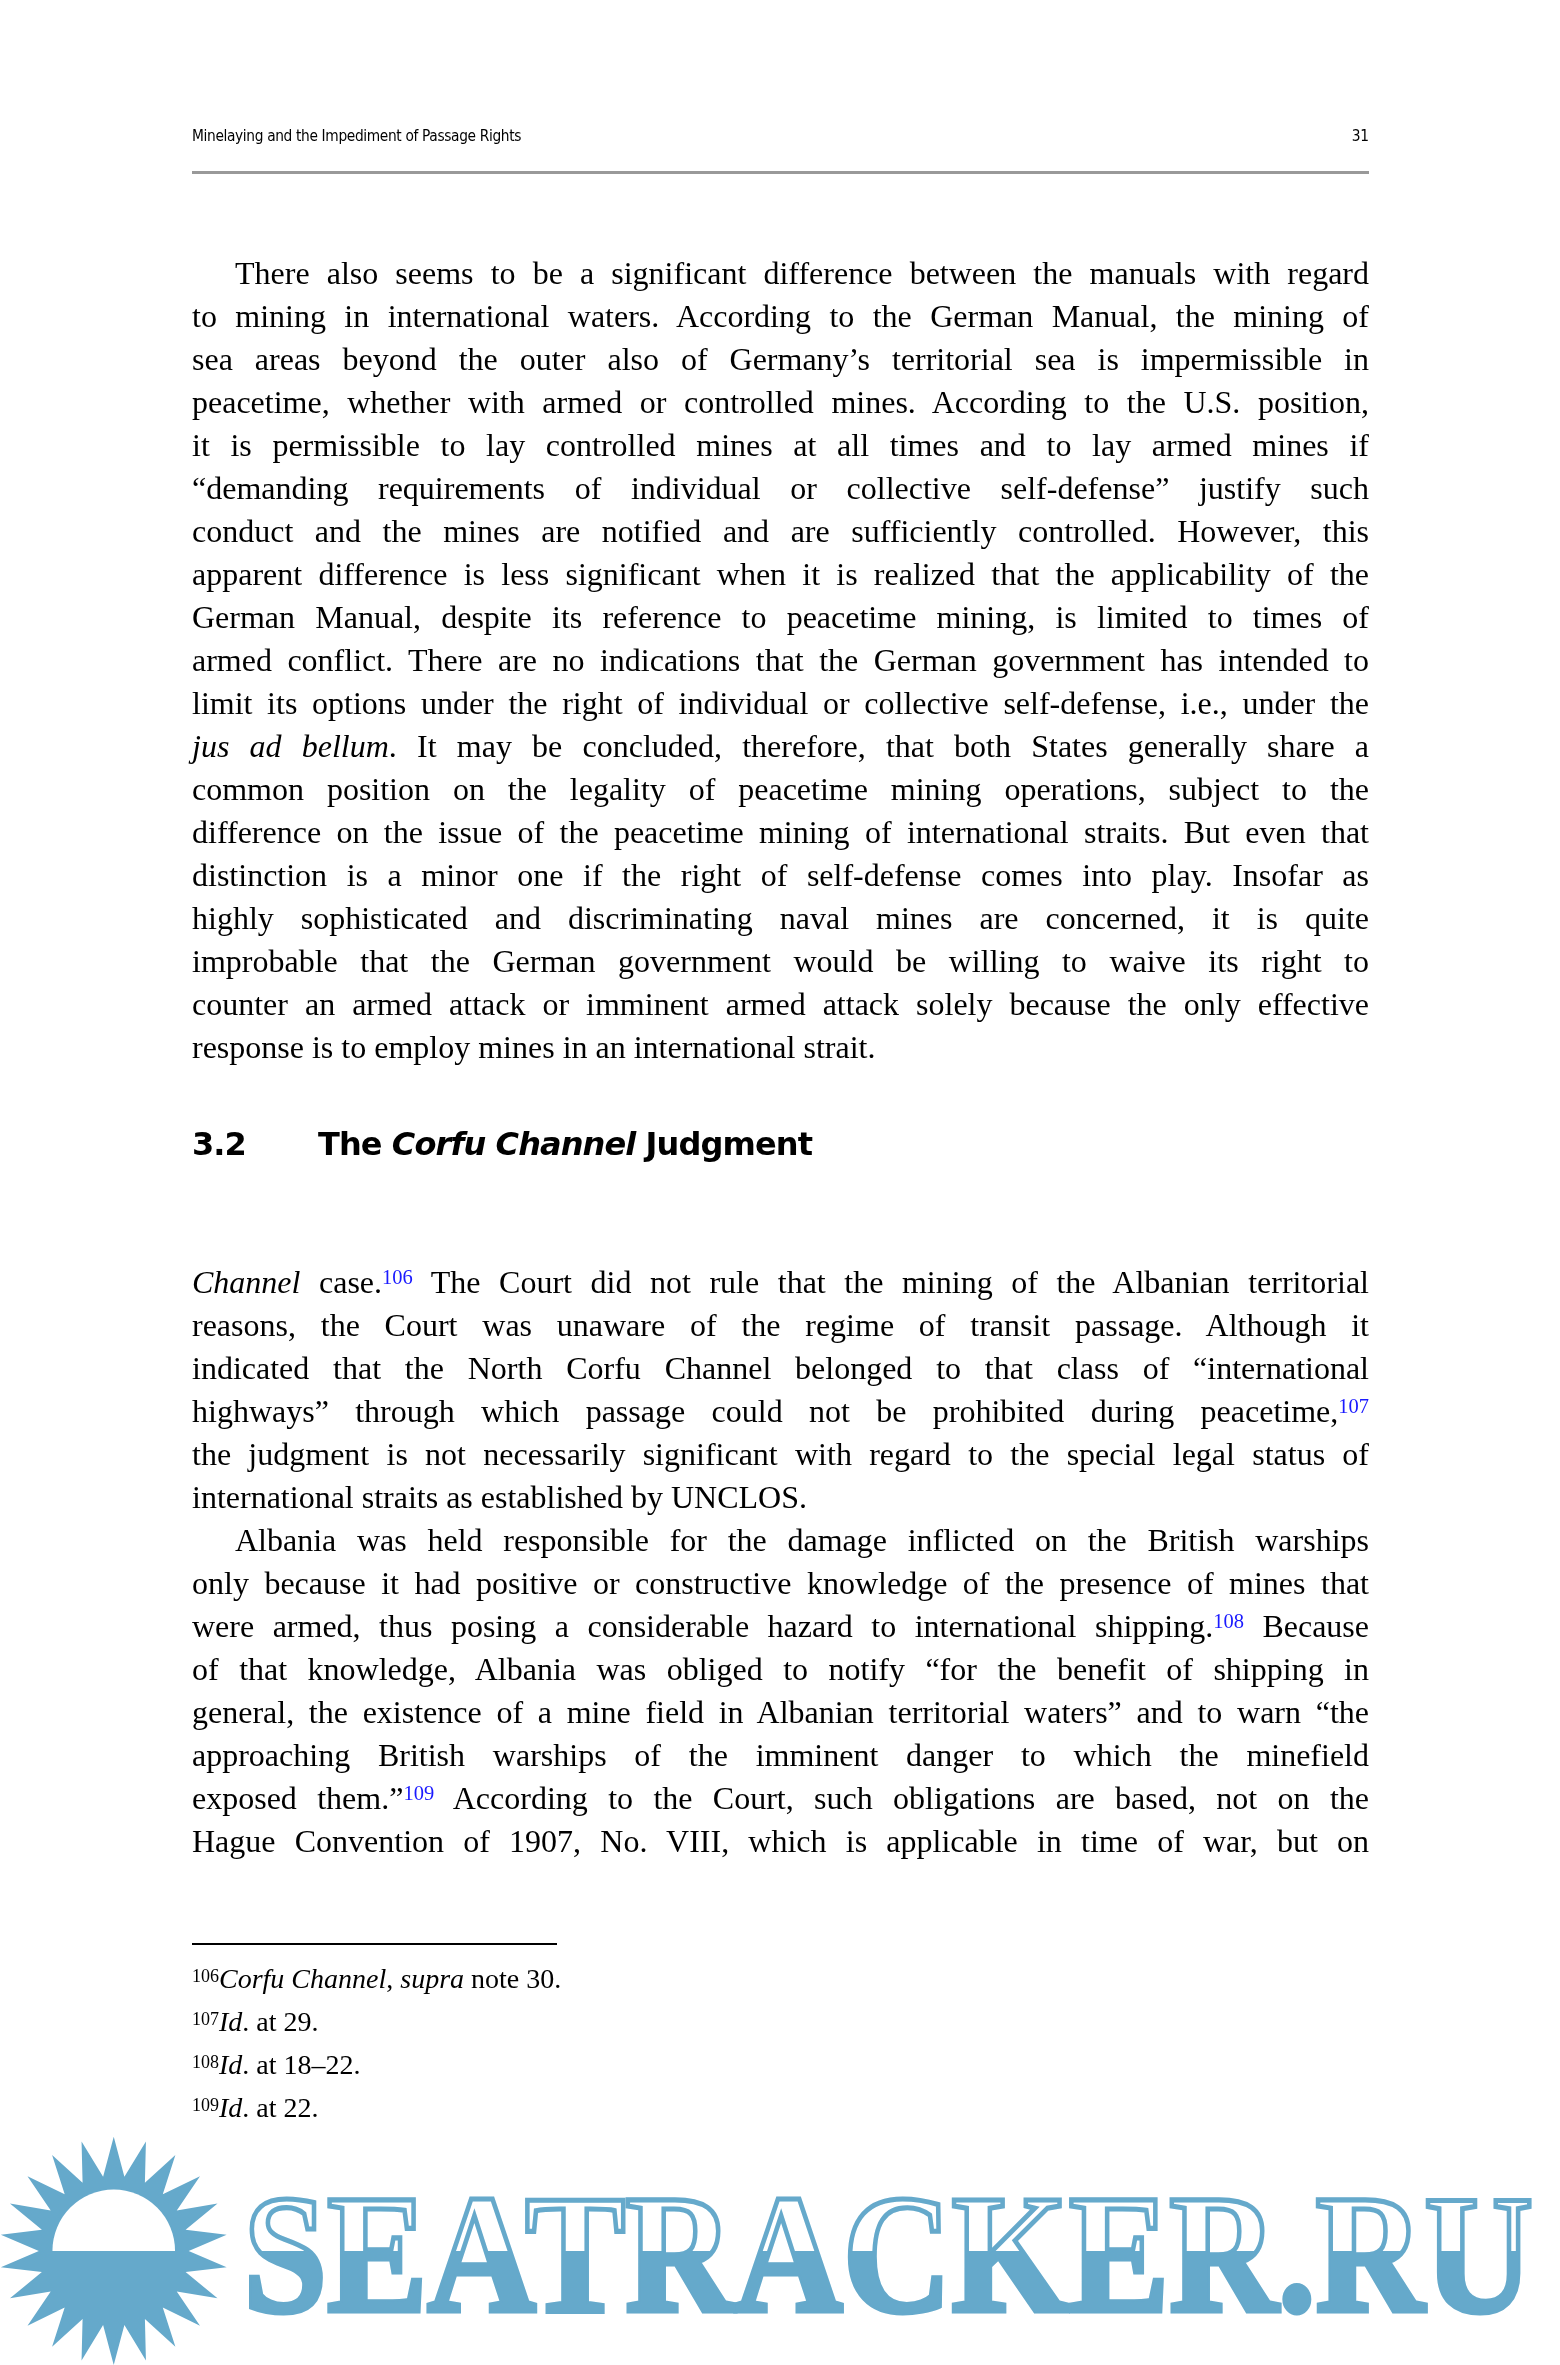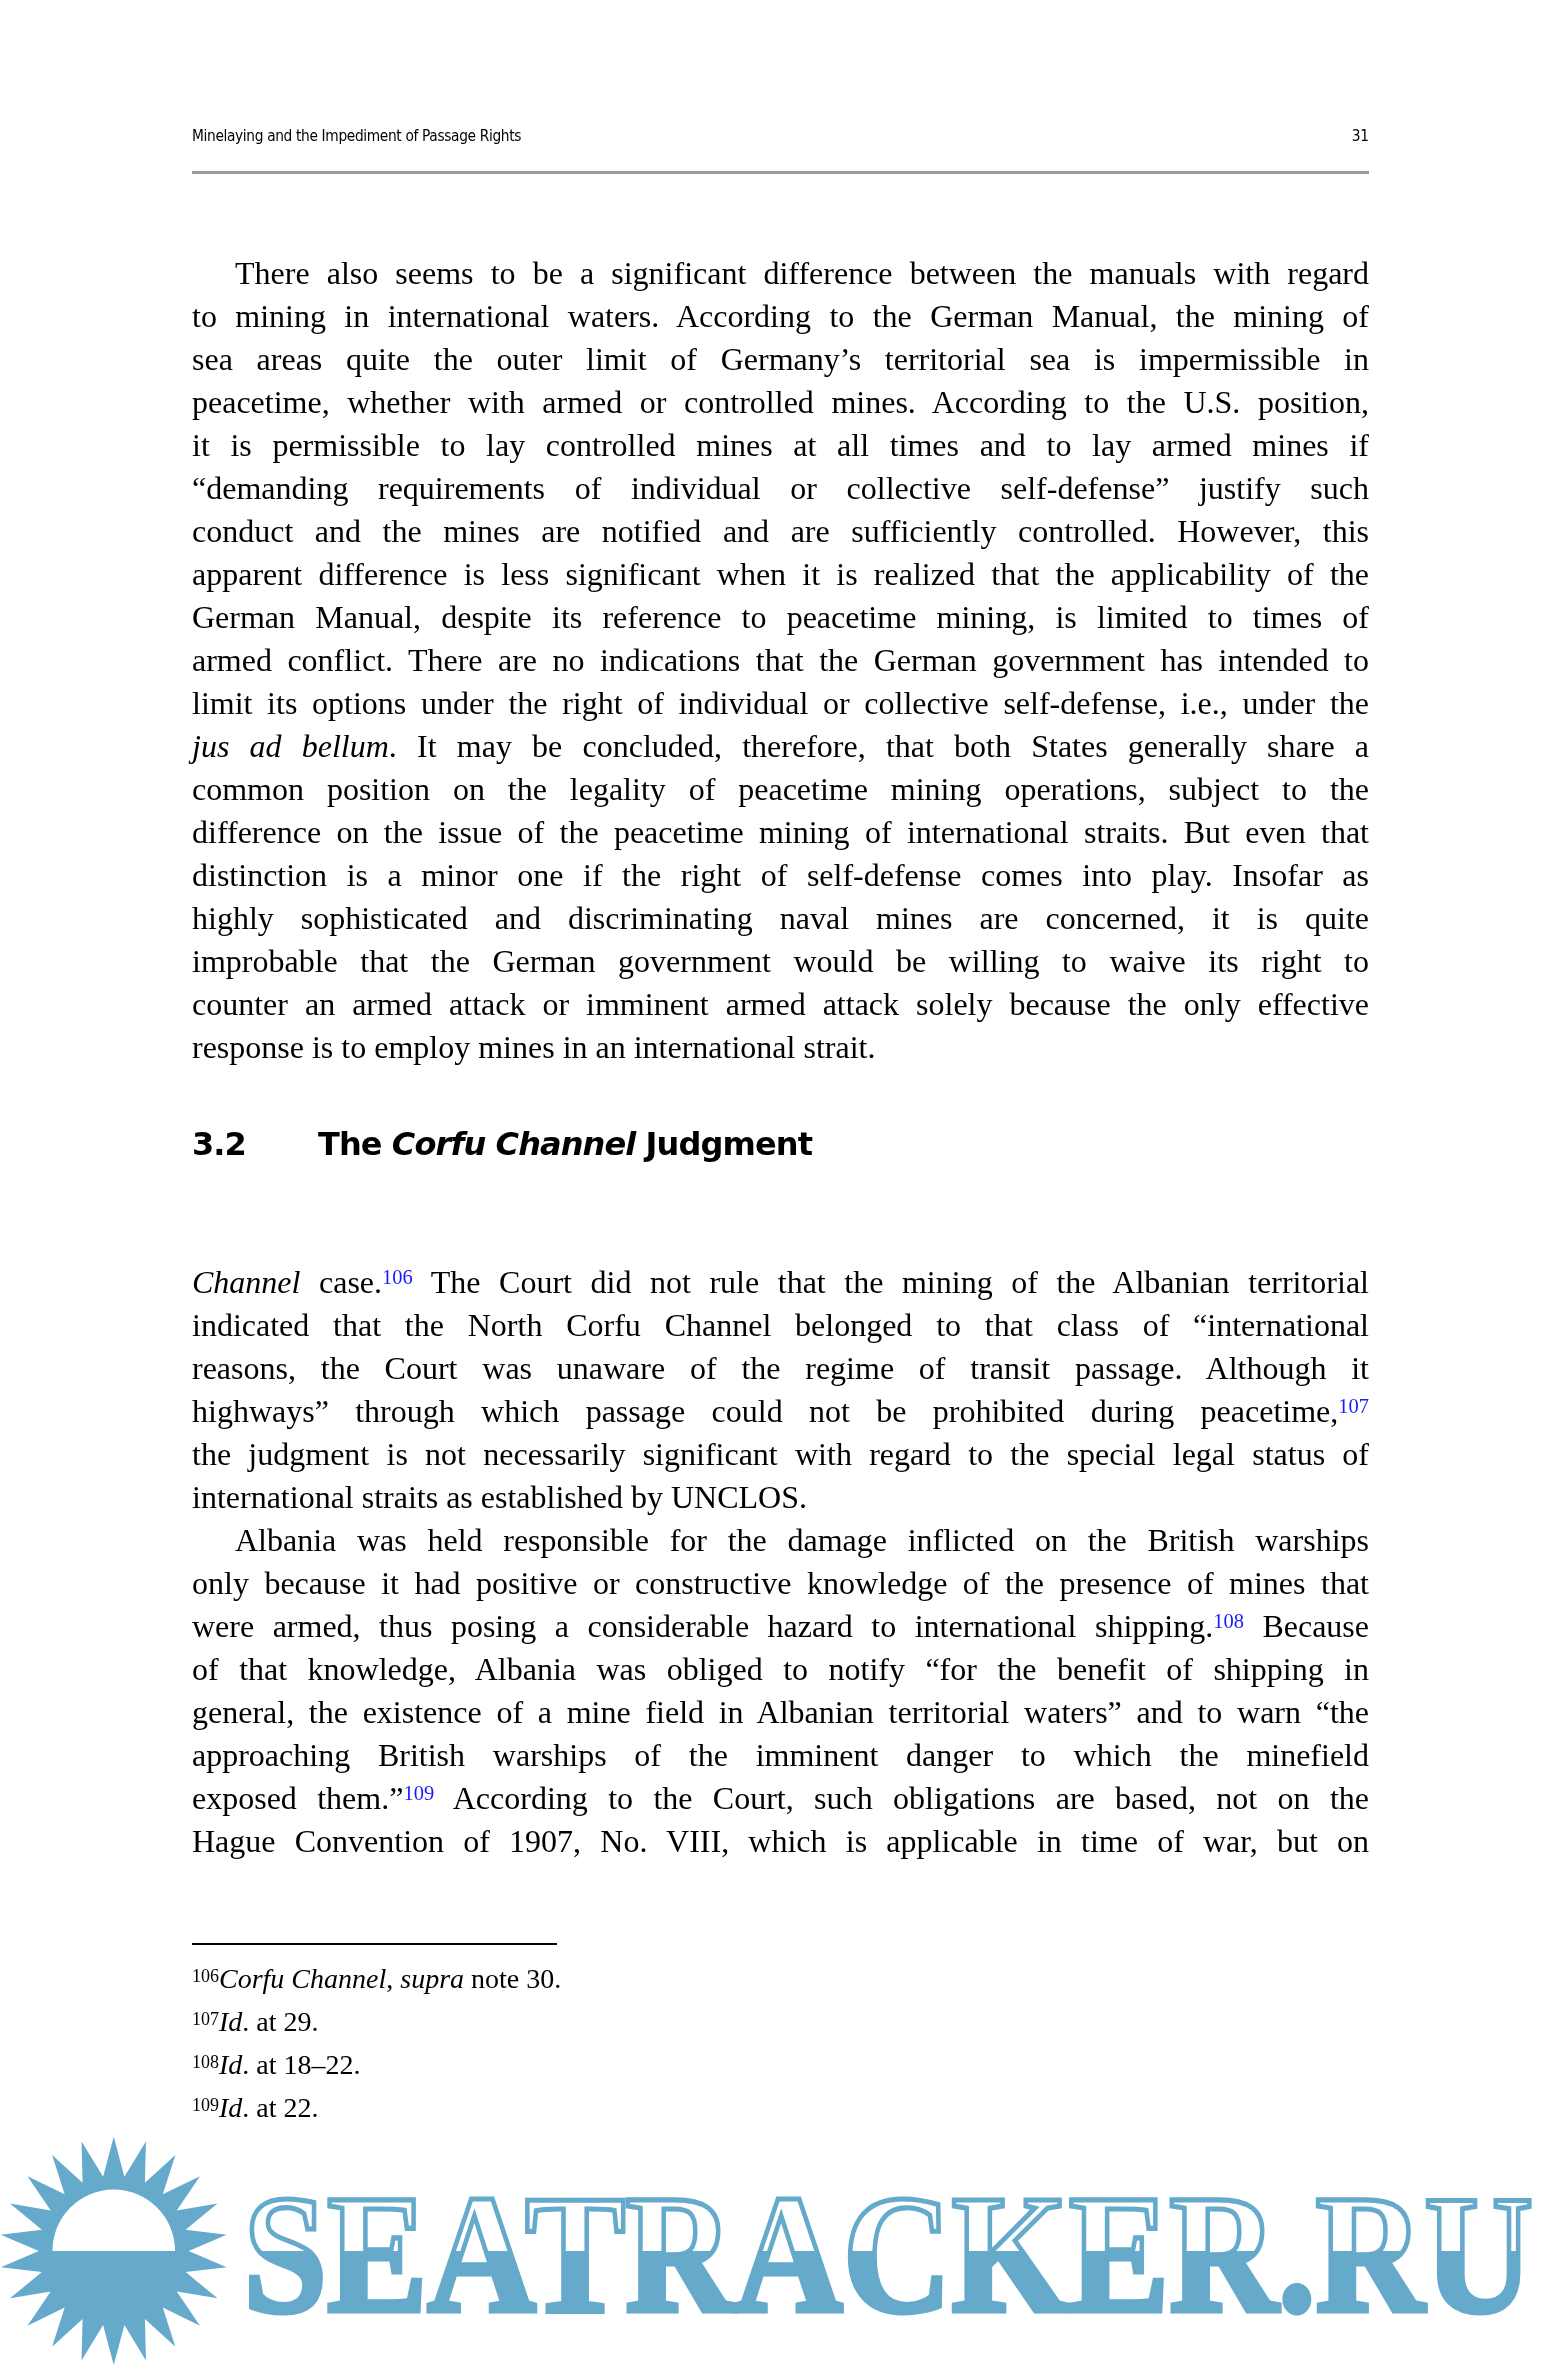--- a/index.html
+++ b/index.html
@@ -33,21 +33,21 @@
 
 <div class="running-head">
   <span class="title">Minelaying and the Impediment of Passage Rights</span>
   <span class="page">31</span>
 </div>
 <div class="head-rule"></div>
 
 <div class="body" id="para1">
   <span class="line indent">There also seems to be a significant difference between the manuals with regard</span>
   <span class="line">to mining in international waters. According to the German Manual, the mining of</span>
-  <span class="line">sea areas quite the outer limit of Germany’s territorial sea is impermissible in</span>
+  <span class="line">sea areas beyond the outer also of Germany’s territorial sea is impermissible in</span>
   <span class="line">peacetime, whether with armed or controlled mines. According to the U.S. position,</span>
   <span class="line">it is permissible to lay controlled mines at all times and to lay armed mines if</span>
   <span class="line">“demanding requirements of individual or collective self-defense” justify such</span>
   <span class="line">conduct and the mines are notified and are sufficiently controlled. However, this</span>
   <span class="line">apparent difference is less significant when it is realized that the applicability of the</span>
   <span class="line">German Manual, despite its reference to peacetime mining, is limited to times of</span>
   <span class="line">armed conflict. There are no indications that the German government has intended to</span>
   <span class="line">limit its options under the right of individual or collective self-defense, i.e., under the</span>
   <span class="line"><i>jus ad bellum</i><span>. It may be concluded, therefore, that both States generally share a</span></span>
   <span class="line">common position on the legality of peacetime mining operations, subject to the</span>
@@ -59,22 +59,22 @@
   <span class="line last">response is to employ mines in an international strait.</span>
 </div>
 
 <div class="section-heading">
   <span class="num">3.2</span>
   <span class="title"><span>The </span><i>Corfu Channel</i><span> Judgment</span></span>
 </div>
 
 <div class="body" id="para2">
   <span class="line"><i>Channel</i><span> case.</span><a class="sup">106</a><span> The Court did not rule that the mining of the Albanian territorial</span></span>
+  <span class="line">reasons, the Court was unaware of the regime of transit passage. Although it</span>
   <span class="line">indicated that the North Corfu Channel belonged to that class of “international</span>
-  <span class="line">reasons, the Court was unaware of the regime of transit passage. Although it</span>
   <span class="line"><span>highways” through which passage could not be prohibited during peacetime,</span><a class="sup">107</a></span>
   <span class="line">the judgment is not necessarily significant with regard to the special legal status of</span>
   <span class="line last">international straits as established by UNCLOS.</span>
   <span class="line indent">Albania was held responsible for the damage inflicted on the British warships</span>
   <span class="line">only because it had positive or constructive knowledge of the presence of mines that</span>
   <span class="line"><span>were armed, thus posing a considerable hazard to international shipping.</span><a class="sup">108</a><span> Because</span></span>
   <span class="line">of that knowledge, Albania was obliged to notify “for the benefit of shipping in</span>
   <span class="line">general, the existence of a mine field in Albanian territorial waters” and to warn “the</span>
   <span class="line">approaching British warships of the imminent danger to which the minefield</span>
   <span class="line"><span>exposed them.”</span><a class="sup">109</a><span> According to the Court, such obligations are based, not on the</span></span>

